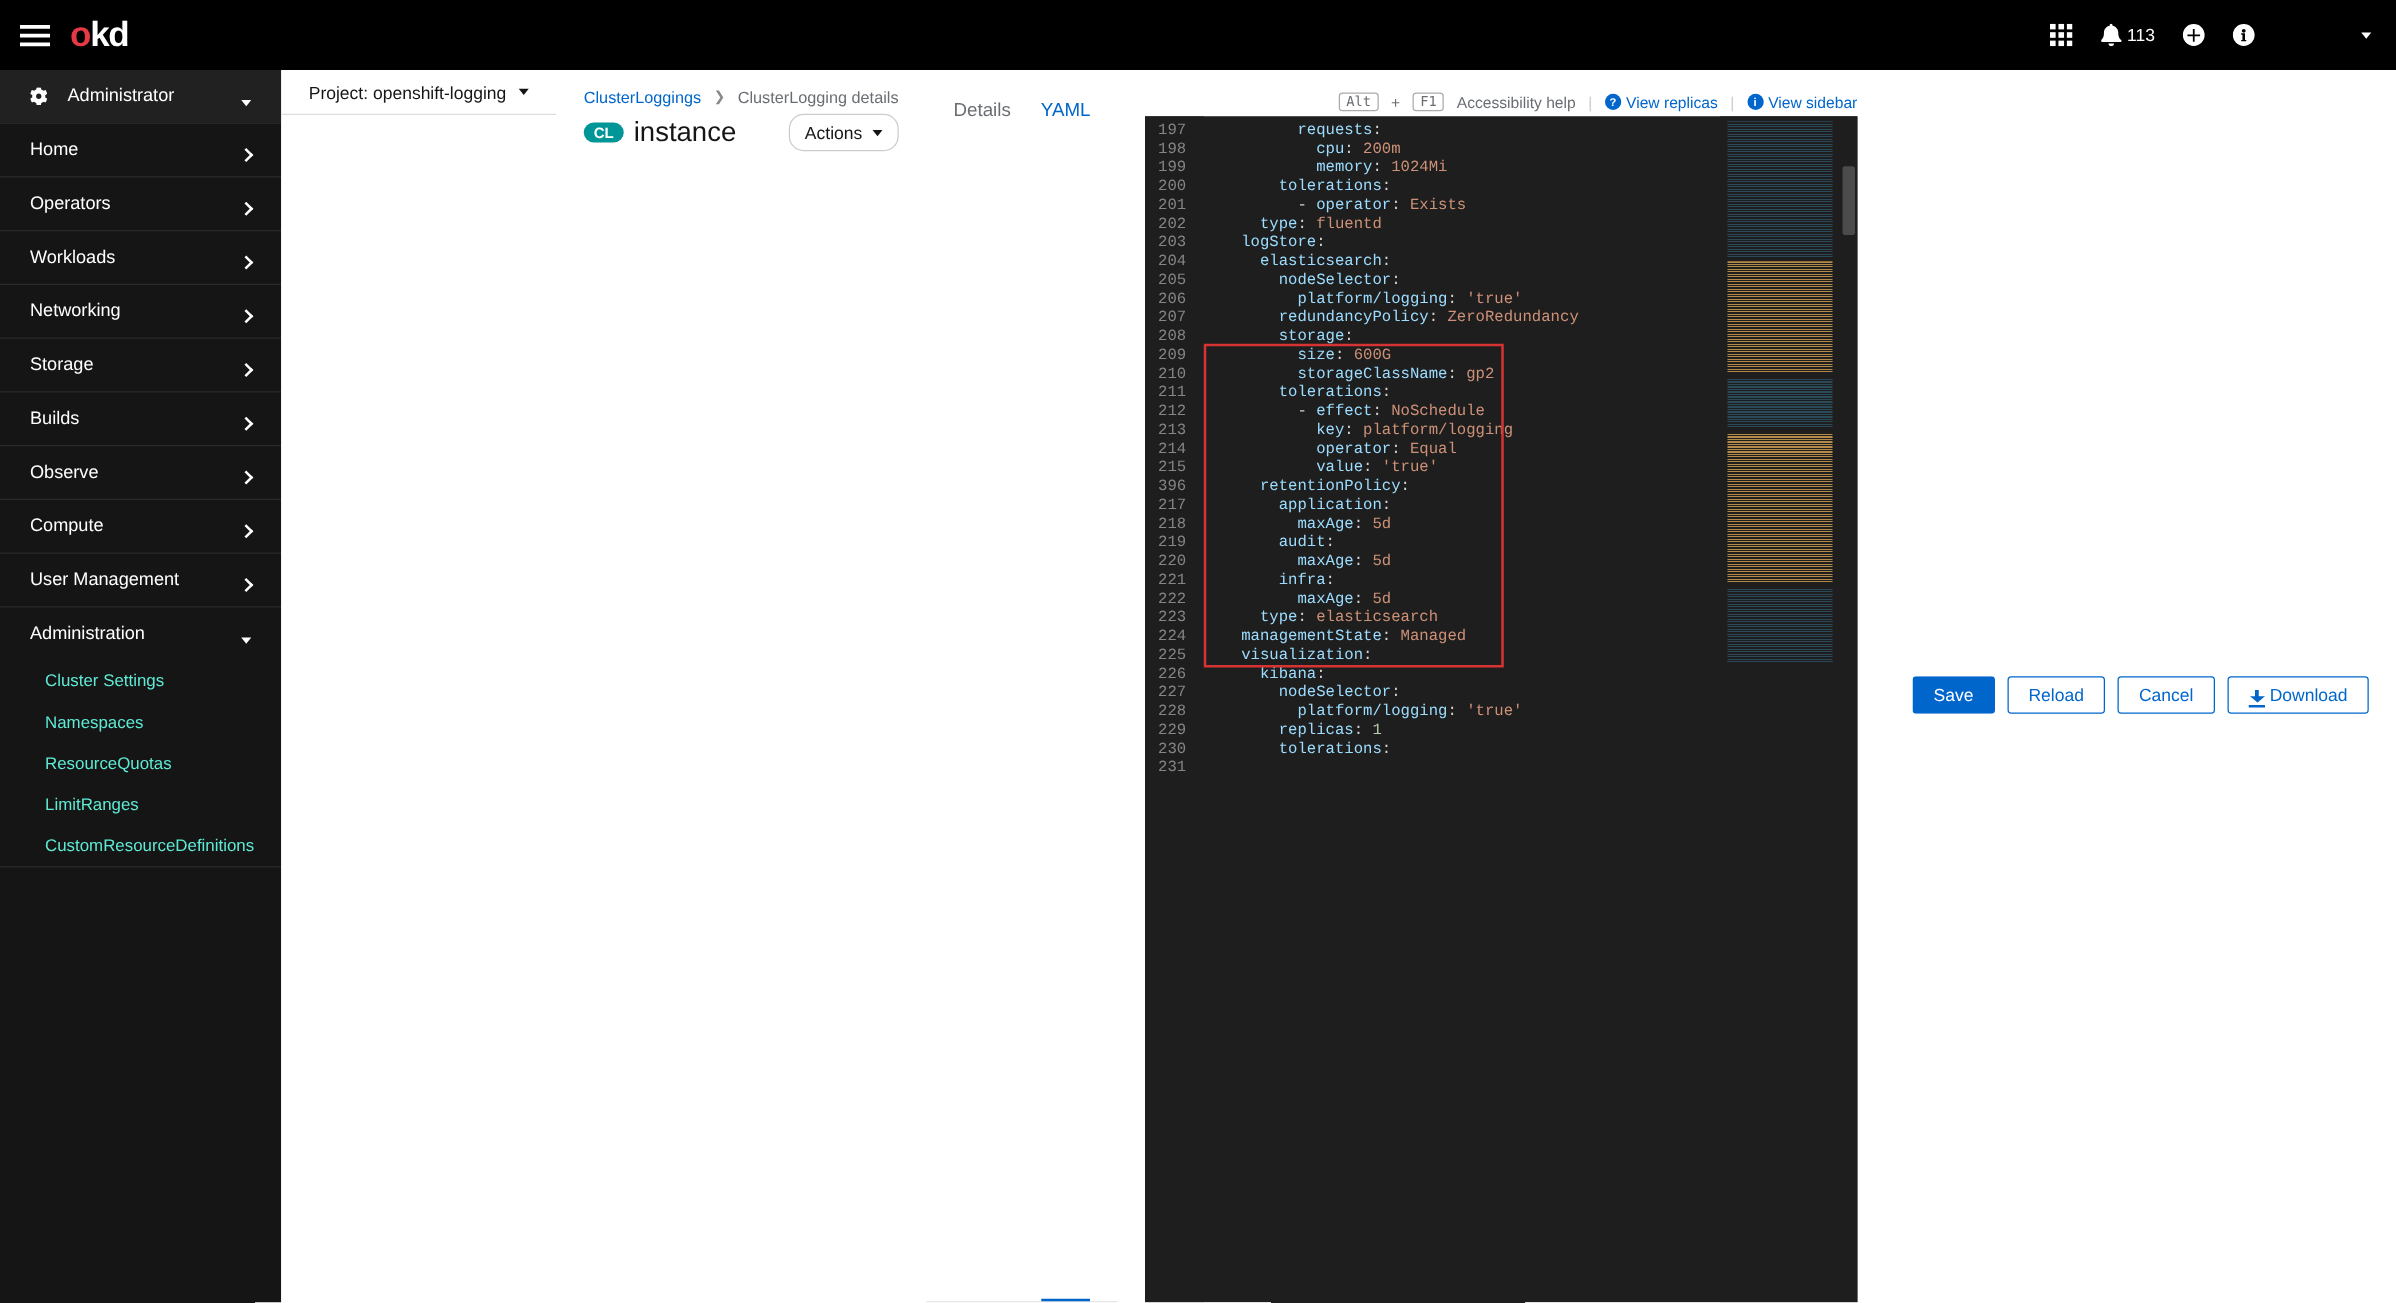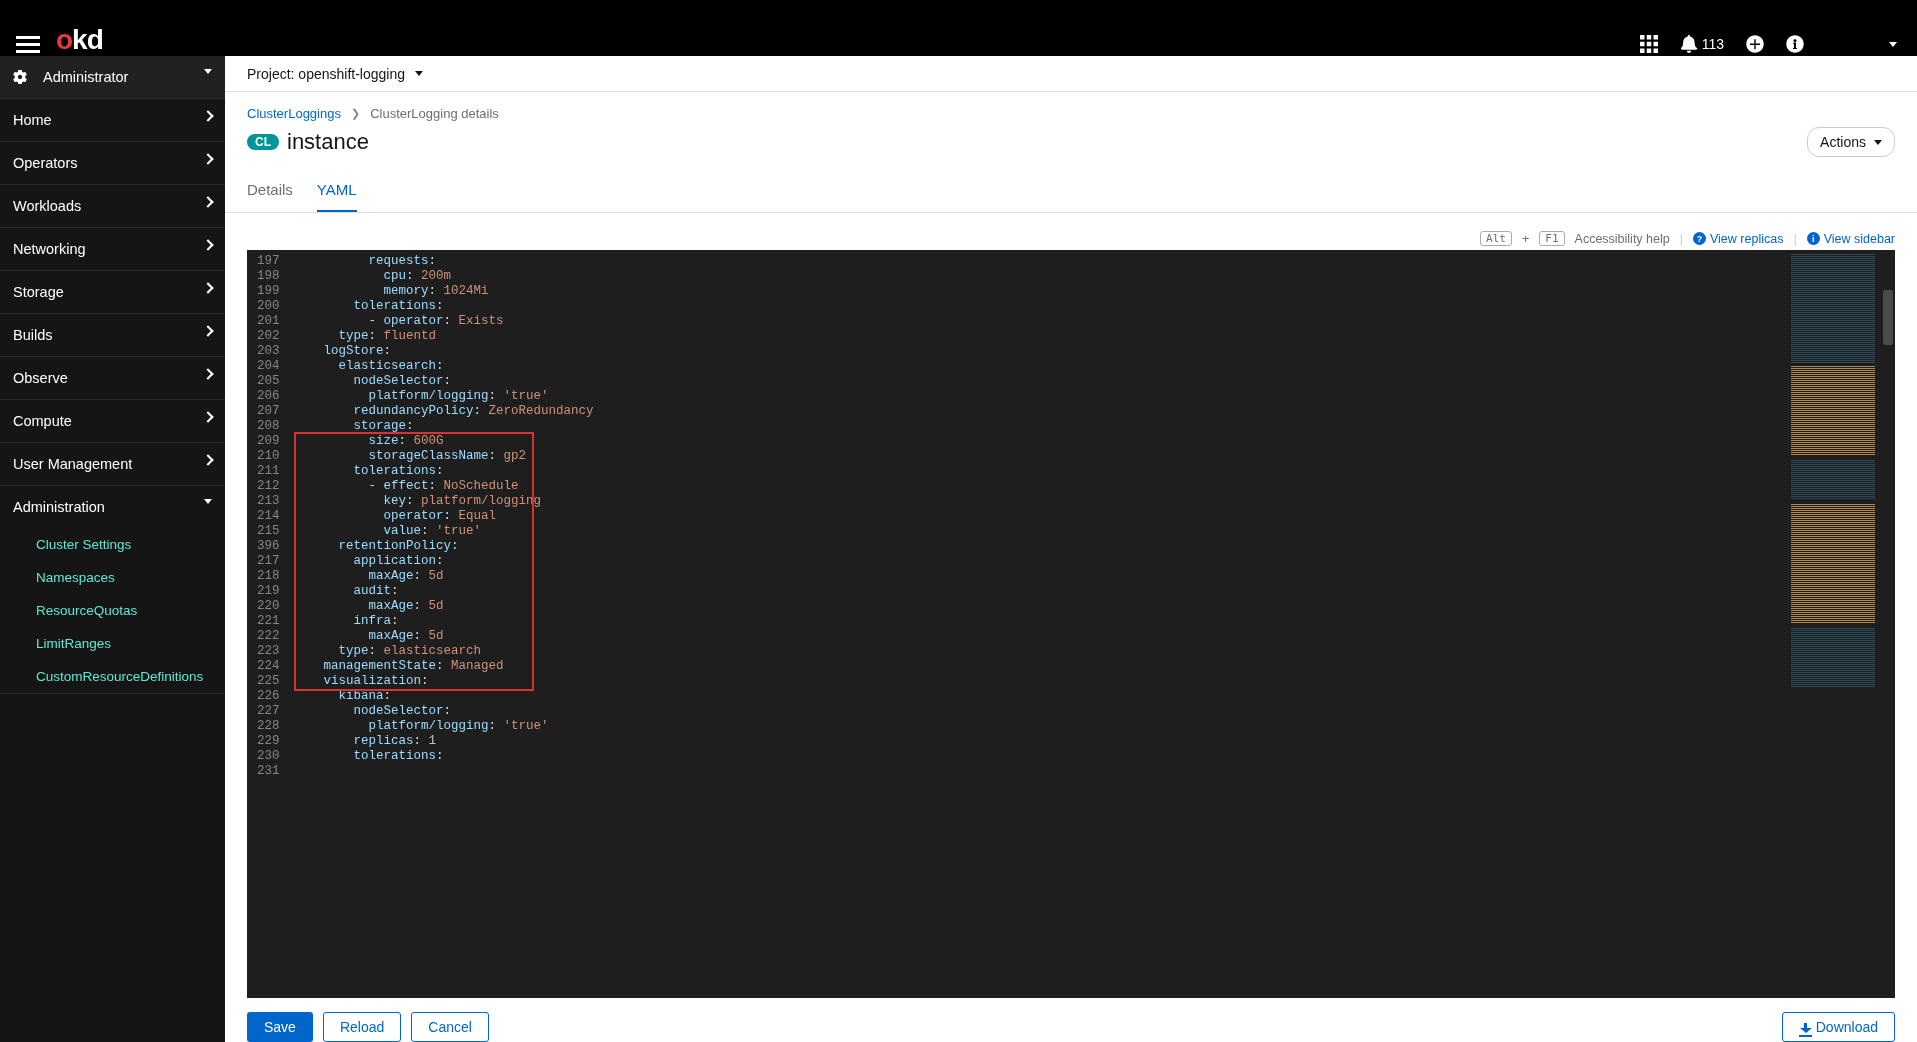--- a/index.html
+++ b/index.html
@@ -10,21 +10,21 @@
     color: #151515;
     background: #fff;
     overflow: hidden;
   }
 
   
   .topbar {
     height: 56px;
     background: #000;
     display: flex;
-    align-items: flex-end;
+    align-items: center;
     padding: 0 16px;
     color: #fff;
   }
   .hamburger { width: 24px; height: 24px; cursor: pointer; display:flex; flex-direction:column; justify-content:center; gap:4px;}
   .hamburger span{height:3px;background:#fff;width:100%;}
   .logo { margin-left: 16px; font-weight:700; font-size:28px; font-family: Arial, sans-serif; letter-spacing:-1px;}
   .logo .o{ color:#e63946; }
   .logo .kd{ color:#fff; }
   .topbar-right { margin-left:auto; display:flex; align-items:center; gap:22px; }
   .top-icon { width:18px; height:18px; position:relative; cursor:pointer; fill:#fff;}
@@ -36,40 +36,40 @@
   .layout { display:flex; height:calc(100vh - 56px); }
   .sidebar {
     width: 225px;
     background:#151515;
     color:#fff;
     overflow-y:auto;
     flex-shrink:0;
   }
   .nav-section { border-bottom:1px solid #2b2b2b; }
   .nav-item {
-    display:flex; align-items:flex-start; justify-content:space-between;
-    padding:13px 13px;
+    display:flex; align-items:flex-end; justify-content:space-between;
+    padding:13px 24px;
     color:#fff;
     cursor:pointer;
     font-size:14.5px;
   }
   .nav-item.persp { background:#212121; font-weight:400; }
   .nav-item .gear{ margin-right:8px; width:14px; height:14px; fill:#fff;}
   .nav-item .left { display:flex; align-items:center; gap:8px;}
   .nav-right-icon { width:8px; height:8px; border-right:2px solid #fff; border-top:2px solid #fff; transform:rotate(45deg);}
   .nav-down-icon { width:0;height:0;border-left:4px solid transparent;border-right:4px solid transparent;border-top:5px solid #fff;}
   .nav-subitem {
     padding:9px 20px 9px 36px;
     color:#5eead4;
     font-size:13.5px;
     cursor:pointer;
   }
 
   
-  .main { flex:1; display:flex; flex-direction:column; overflow:hidden; background:#fff;}
+  .main { flex:1; display:flex; overflow:hidden; background:#fff;}
   .project-bar { height:36px; display:flex; align-items:center; padding:0 22px; border-bottom:1px solid #ddd;}
   .project-bar .label{font-size:14px;}
   .project-bar .caret-down{border-top-color:#151515; margin-left:10px;}
   .header-area { padding:14px 22px 0 22px; }
   .breadcrumb { font-size:13px; color:#6a6e73; display:flex; align-items:center; gap:10px;}
   .breadcrumb a { color:#06c; text-decoration:none; }
   .breadcrumb .sep { color:#888; font-size:11px;}
   .page-title-row { display:flex; align-items:center; justify-content:space-between; margin-top:6px;}
   .page-title { display:flex; align-items:center; gap:8px;}
   .badge { background:#009596; color:#fff; font-size:12px; font-weight:700; padding:1px 8px; border-radius:12px;}

